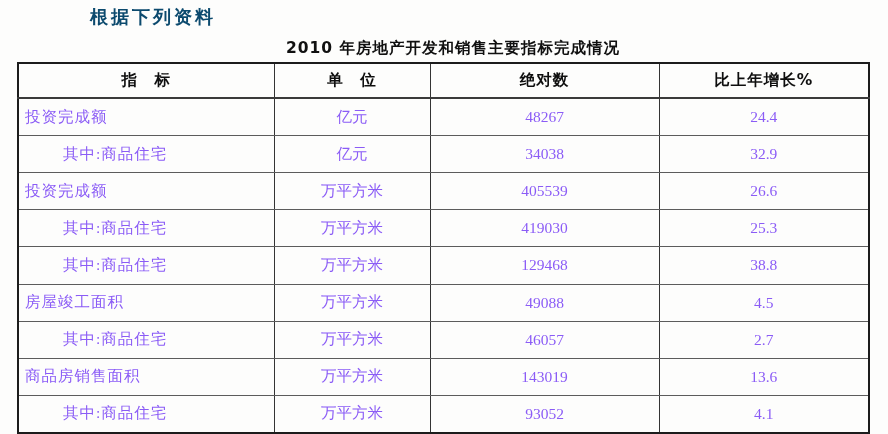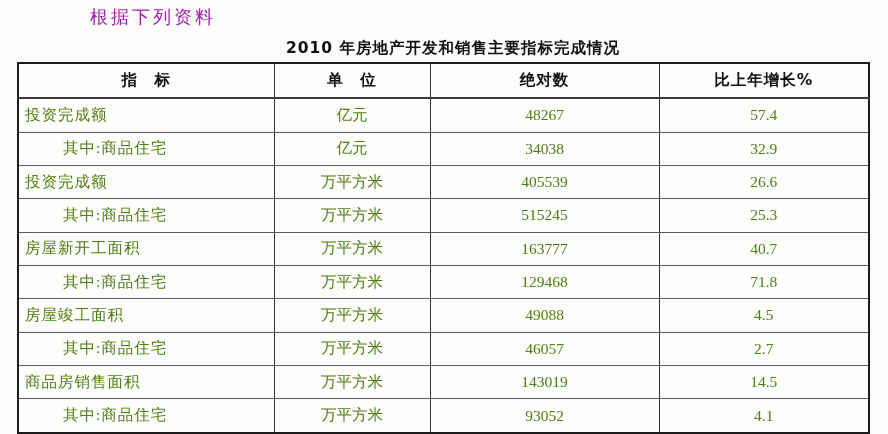--- a/index.html
+++ b/index.html
@@ -11,23 +11,23 @@
     overflow: hidden;
     color: #151515;
     font-family: "Liberation Serif", "DejaVu Serif", serif;
   }
   .heading {
     position: absolute;
     left: 90px;
     top: 5px;
     font-family: "DejaVu Sans", "Liberation Sans", sans-serif;
     font-size: 18px;
-    font-weight: normal;
+    font-weight: bold;
     letter-spacing: 3px;
-    color: #a21caf;
+    color: #0c4a6e;
     white-space: pre;
   }
   .doc-title {
     position: absolute;
     left: 286px;
     top: 38px;
     font-family: "DejaVu Sans", "Liberation Sans", sans-serif;
     font-size: 15.5px;
     font-weight: bold;
     letter-spacing: 1px;
@@ -66,21 +66,21 @@
     font-size: 15.5px;
     font-weight: bold;
     text-align: center;
     letter-spacing: 1px;
     border-bottom: 2px solid #3a3a3a;
     color: #0e0e0e;
   }
   table.indicators td {
     font-size: 15.5px;
     text-align: center;
-    color: #4d7c0f;
+    color: #8b5cf6;
   }
   table.indicators td.cell-indicator {
     text-align: left;
     padding-left: 6px;
     letter-spacing: 1px;
   }
   table.indicators tr.indent td.cell-indicator {
     padding-left: 44px;
   }
   table.indicators td.cell-absolute,
@@ -110,69 +110,63 @@
         <th>单　位</th>
         <th>绝对数</th>
         <th>比上年增长%</th>
       </tr>
     </thead>
     <tbody>
       <tr>
         <td class="cell-indicator">投资完成额</td>
         <td class="cell-unit">亿元</td>
         <td class="cell-absolute">48267</td>
-        <td class="cell-growth">57.4</td>
+        <td class="cell-growth">24.4</td>
       </tr>
       <tr class="indent">
         <td class="cell-indicator">其中:商品住宅</td>
         <td class="cell-unit">亿元</td>
         <td class="cell-absolute">34038</td>
         <td class="cell-growth">32.9</td>
       </tr>
       <tr>
         <td class="cell-indicator">投资完成额</td>
         <td class="cell-unit">万平方米</td>
         <td class="cell-absolute">405539</td>
         <td class="cell-growth">26.6</td>
       </tr>
       <tr class="indent">
         <td class="cell-indicator">其中:商品住宅</td>
         <td class="cell-unit">万平方米</td>
-        <td class="cell-absolute">515245</td>
+        <td class="cell-absolute">419030</td>
         <td class="cell-growth">25.3</td>
-      </tr>
-      <tr>
-        <td class="cell-indicator">房屋新开工面积</td>
-        <td class="cell-unit">万平方米</td>
-        <td class="cell-absolute">163777</td>
-        <td class="cell-growth">40.7</td>
       </tr>
       <tr class="indent">
         <td class="cell-indicator">其中:商品住宅</td>
         <td class="cell-unit">万平方米</td>
         <td class="cell-absolute">129468</td>
-        <td class="cell-growth">71.8</td>
+        <td class="cell-growth">38.8</td>
       </tr>
       <tr>
         <td class="cell-indicator">房屋竣工面积</td>
         <td class="cell-unit">万平方米</td>
         <td class="cell-absolute">49088</td>
         <td class="cell-growth">4.5</td>
       </tr>
       <tr class="indent">
         <td class="cell-indicator">其中:商品住宅</td>
         <td class="cell-unit">万平方米</td>
         <td class="cell-absolute">46057</td>
         <td class="cell-growth">2.7</td>
       </tr>
       <tr>
         <td class="cell-indicator">商品房销售面积</td>
         <td class="cell-unit">万平方米</td>
         <td class="cell-absolute">143019</td>
-        <td class="cell-growth">14.5</td>
+        <td class="cell-growth">13.6</td>
       </tr>
       <tr class="indent">
         <td class="cell-indicator">其中:商品住宅</td>
         <td class="cell-unit">万平方米</td>
         <td class="cell-absolute">93052</td>
         <td class="cell-growth">4.1</td>
       </tr>
     </tbody>
   </table>
 </div>

